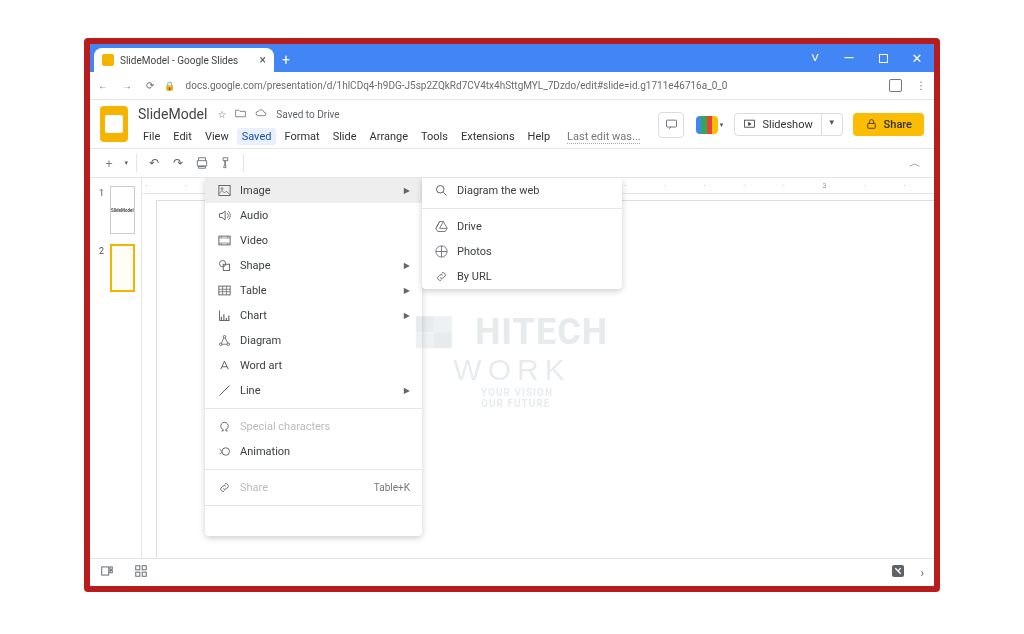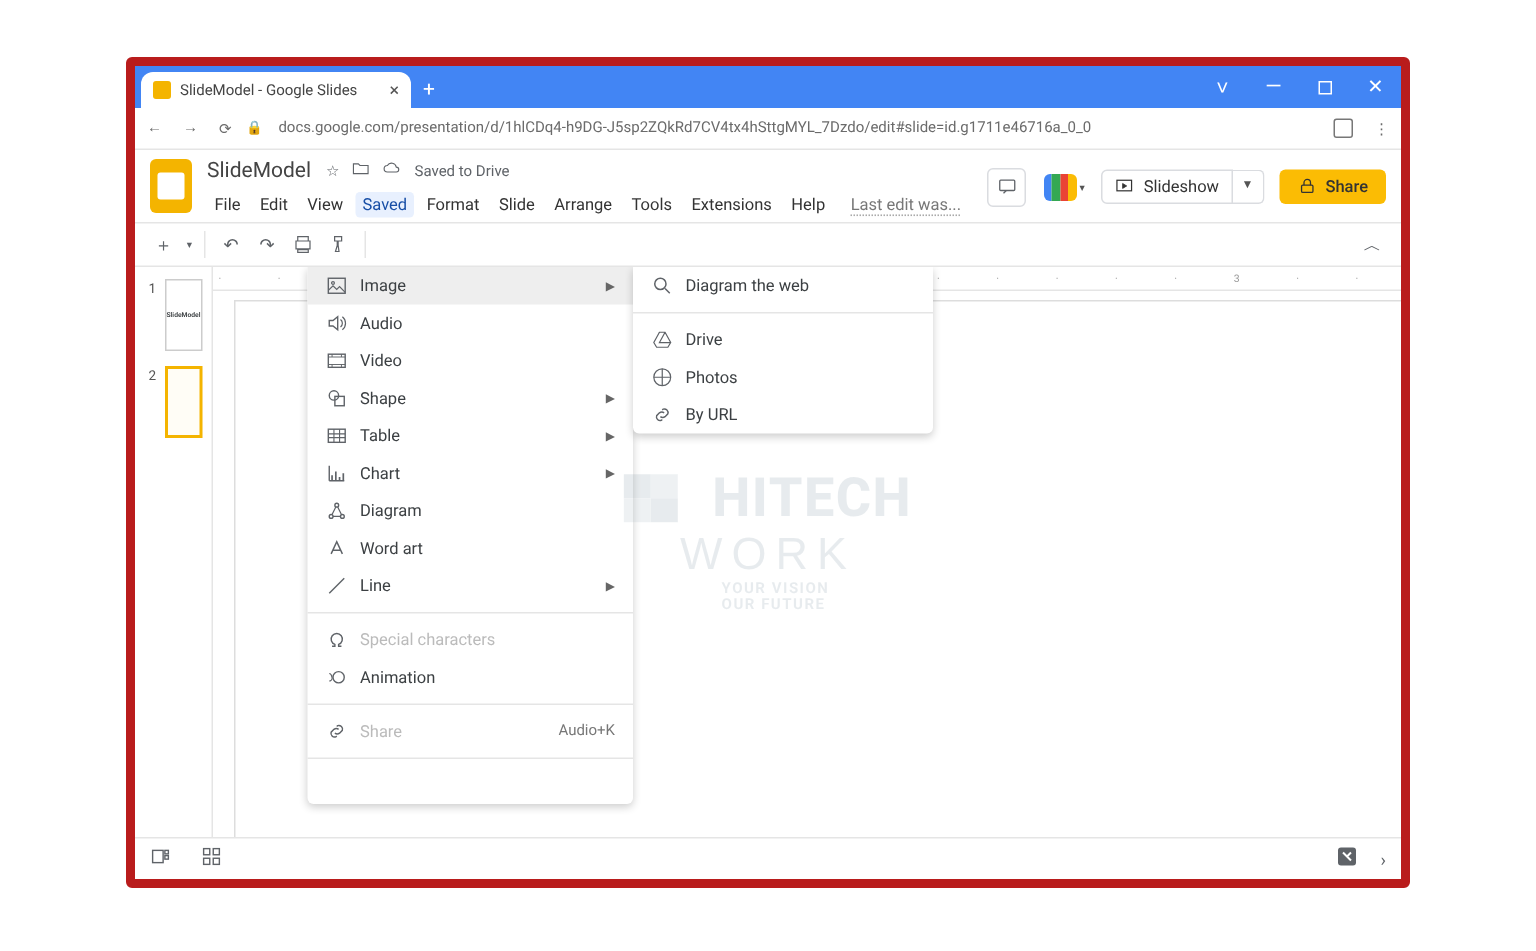--- a/index.html
+++ b/index.html
@@ -352,21 +352,21 @@
             <span>Animation</span>
           </div>
           <div class="menu-sep"></div>
           <div class="menu-item disabled">
             <span class="m-ic">
               <svg viewBox="0 0 24 24">
                 <path d="M10 14a4 4 0 005 0l3-3a4 4 0 00-5-5l-1 1M14 10a4 4 0 00-5 0l-3 3a4 4 0 005 5l1-1" stroke-width="1.5"></path>
               </svg>
             </span>
             <span>Share</span>
-            <span class="shortcut">Audio+K</span>
+            <span class="shortcut">Table+K</span>
           </div>
           <div class="menu-sep"></div>
           <div class="menu-item"></div>
         </div>
     <div class="menu sub-menu" id="sub-menu">
           <div class="menu-item">
             <span class="m-ic">
               <svg viewBox="0 0 24 24">
                 <circle cx="10" cy="10" r="6" stroke-width="1.6"></circle>
                 <path d="M15 15l5 5" stroke-width="1.6"></path>

